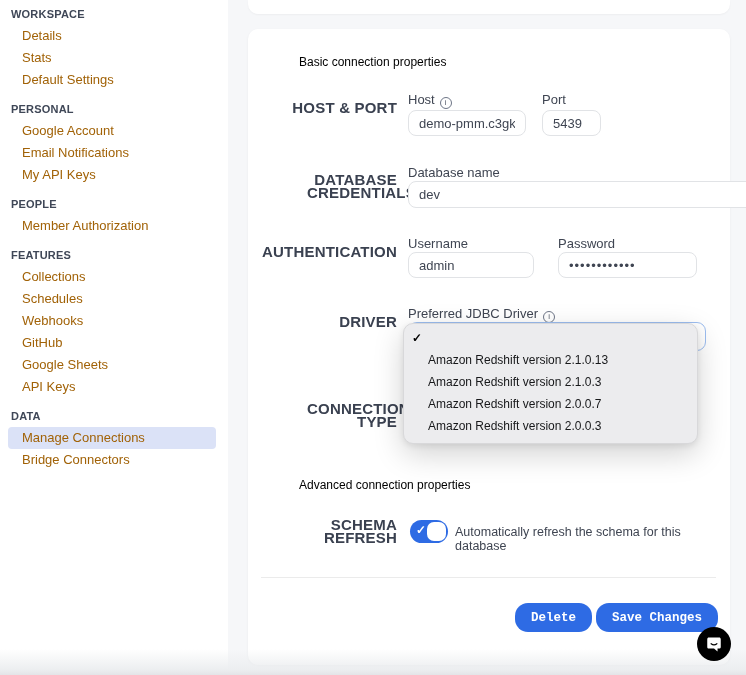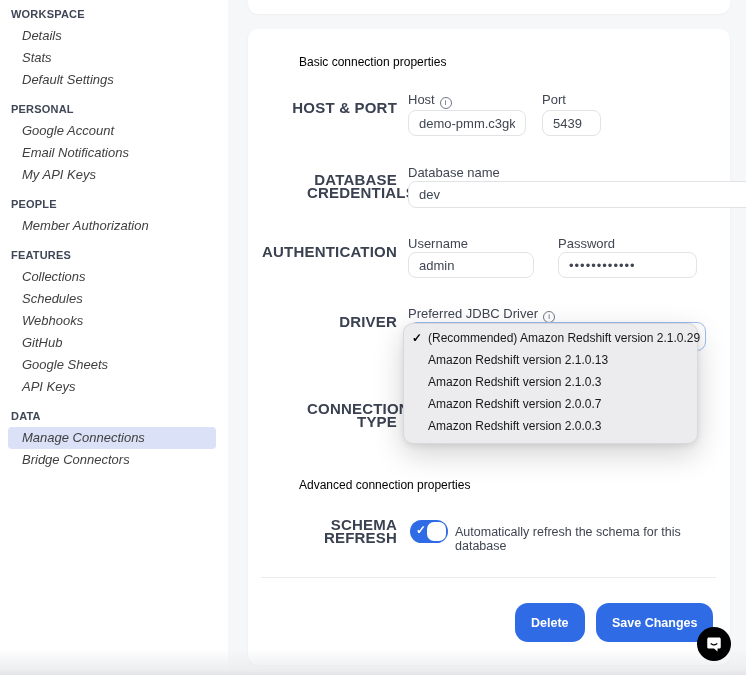--- a/index.html
+++ b/index.html
@@ -17,22 +17,22 @@
     position:absolute; left:0; top:0; width:228px; height:675px;
     background:#ffffff; padding-top:2px; z-index:5;
   }
   .side-section { margin-bottom:6px; }
   .side-section-header {
     padding:6px 12px 5px 11px;
     font-size:11px; font-weight:700; color:#3f4757; letter-spacing:.2px;
   }
   .nav-item {
     margin:0 12px 0 8px; padding:3px 8px 3px 14px;
-    font-size:13px; line-height:16px; color:#404040;
-    border-radius:4px; cursor:pointer;font-style:italic;
+    font-size:13px; line-height:16px; color:#a16207;
+    border-radius:4px; cursor:pointer;
   }
   .nav-item.selected { background:#dbe2f7; }
 
   
   .top-card {
     position:absolute; left:248px; top:0; width:482px; height:14px;
     background:#ffffff; border-radius:0 0 10px 10px;
     box-shadow:0 1px 2px rgba(0,0,0,.04); z-index:2;
   }
   .card {
@@ -106,23 +106,23 @@
     position:absolute; left:207px; top:496px; font-size:12.5px; color:#3f4552;
   }
 
   .divider {
     position:absolute; left:13px; top:548px; width:455px; height:1px;
     background:#ebebeb;
   }
 
   
   .btn {
-    position:absolute; top:574px; height:39px; border:none; cursor:pointer;
+    position:absolute; top:574px; height:29px; border:none; cursor:pointer;
     background:#2e6be4; color:#fff; border-radius:13px;
-    font-family:Liberation Sans, sans-serif;
+    font-family:Liberation Mono, monospace;
     font-size:12.5px; font-weight:600; padding:0 16px;
   }
   .btn-delete { left:267px; }
   .btn-save   { left:348px; }
 
   
   .chat-launcher {
     position:absolute; left:697px; top:627px; width:34px; height:34px;
     background:#000; border-radius:50%; z-index:50; cursor:pointer;
     display:flex; align-items:center; justify-content:center;
@@ -198,21 +198,21 @@
   <div class="sec-label" style="top:286px;">DRIVER</div>
   <div class="fld-label" style="left:160px; top:277px;">
     <span>Preferred JDBC Driver</span><span class="info-icon">i</span>
   </div>
   <div class="jdbc-select"></div>
 
   <div class="sec-label" style="top:373px; left:59px; width:90px;">CONNECTION TYPE</div>
 
   <div class="dropdown">
     <div class="dd-option">
-      <span class="dd-check">✓</span><span>(Recommended) Amazon Redshift version 2.1.0.29</span>
+      <span class="dd-check">✓</span>
     </div>
     <div class="dd-option"><span>Amazon Redshift version 2.1.0.13</span></div>
     <div class="dd-option"><span>Amazon Redshift version 2.1.0.3</span></div>
     <div class="dd-option"><span>Amazon Redshift version 2.0.0.7</span></div>
     <div class="dd-option"><span>Amazon Redshift version 2.0.0.3</span></div>
   </div>
 
   <h2 class="card-heading" style="top:449px;">Advanced connection properties</h2>
 
   <div class="sec-label" style="top:489px; left:59px; width:90px;">SCHEMA REFRESH</div>

